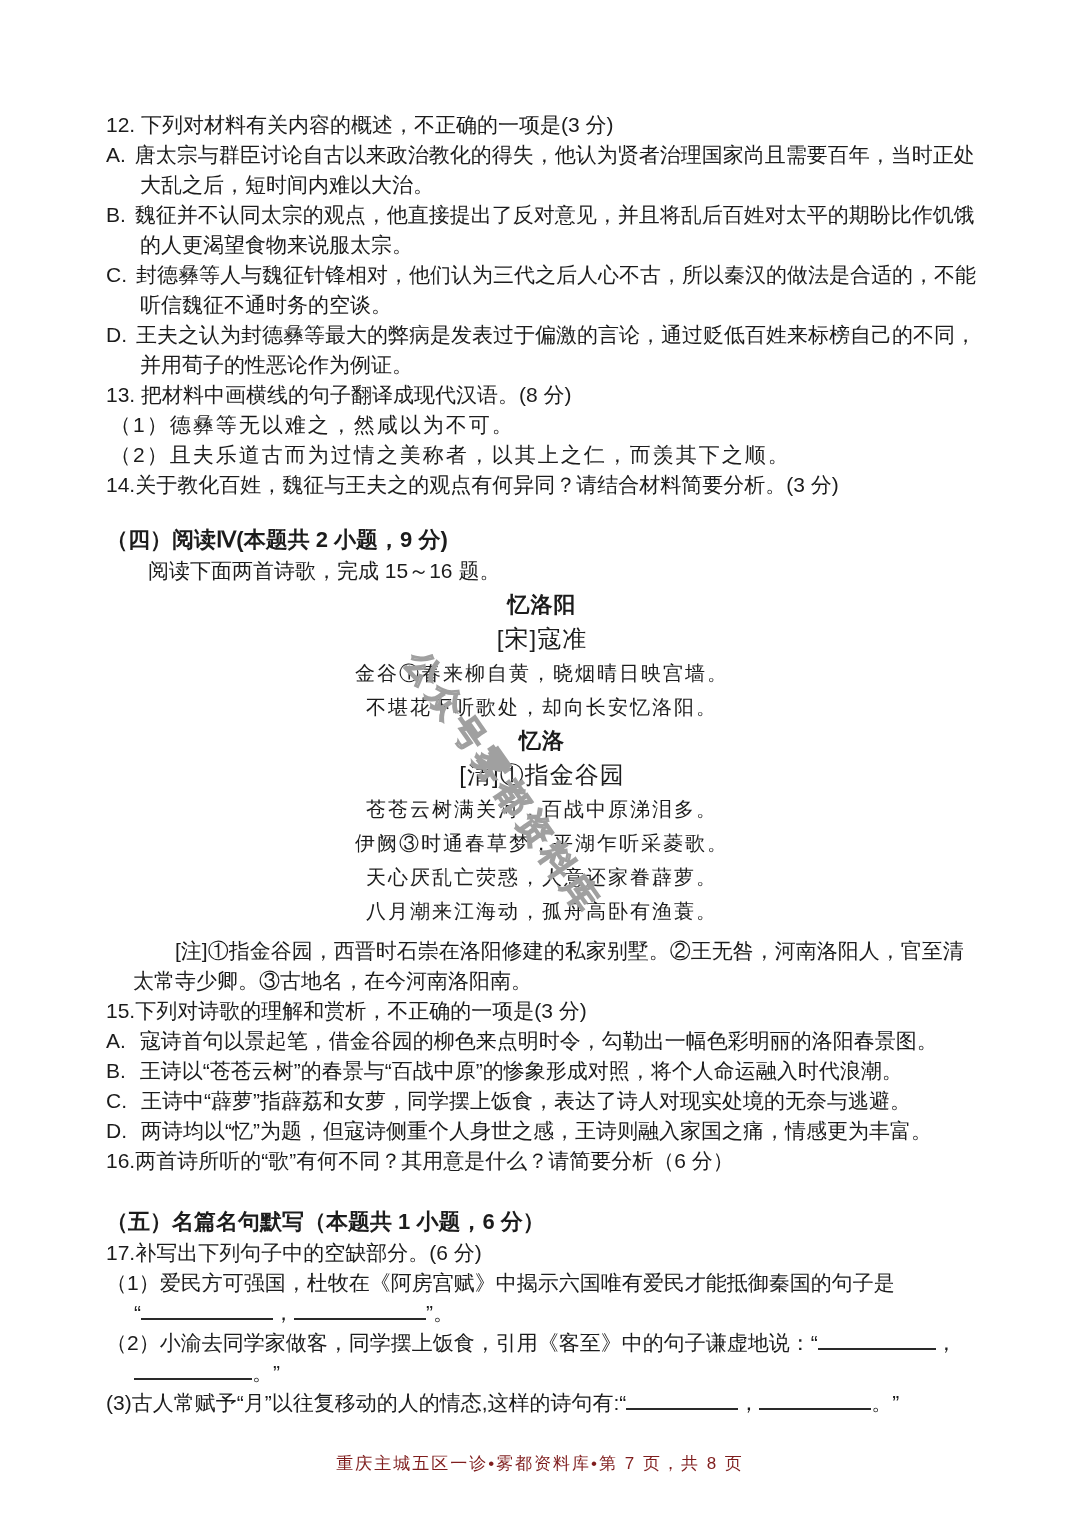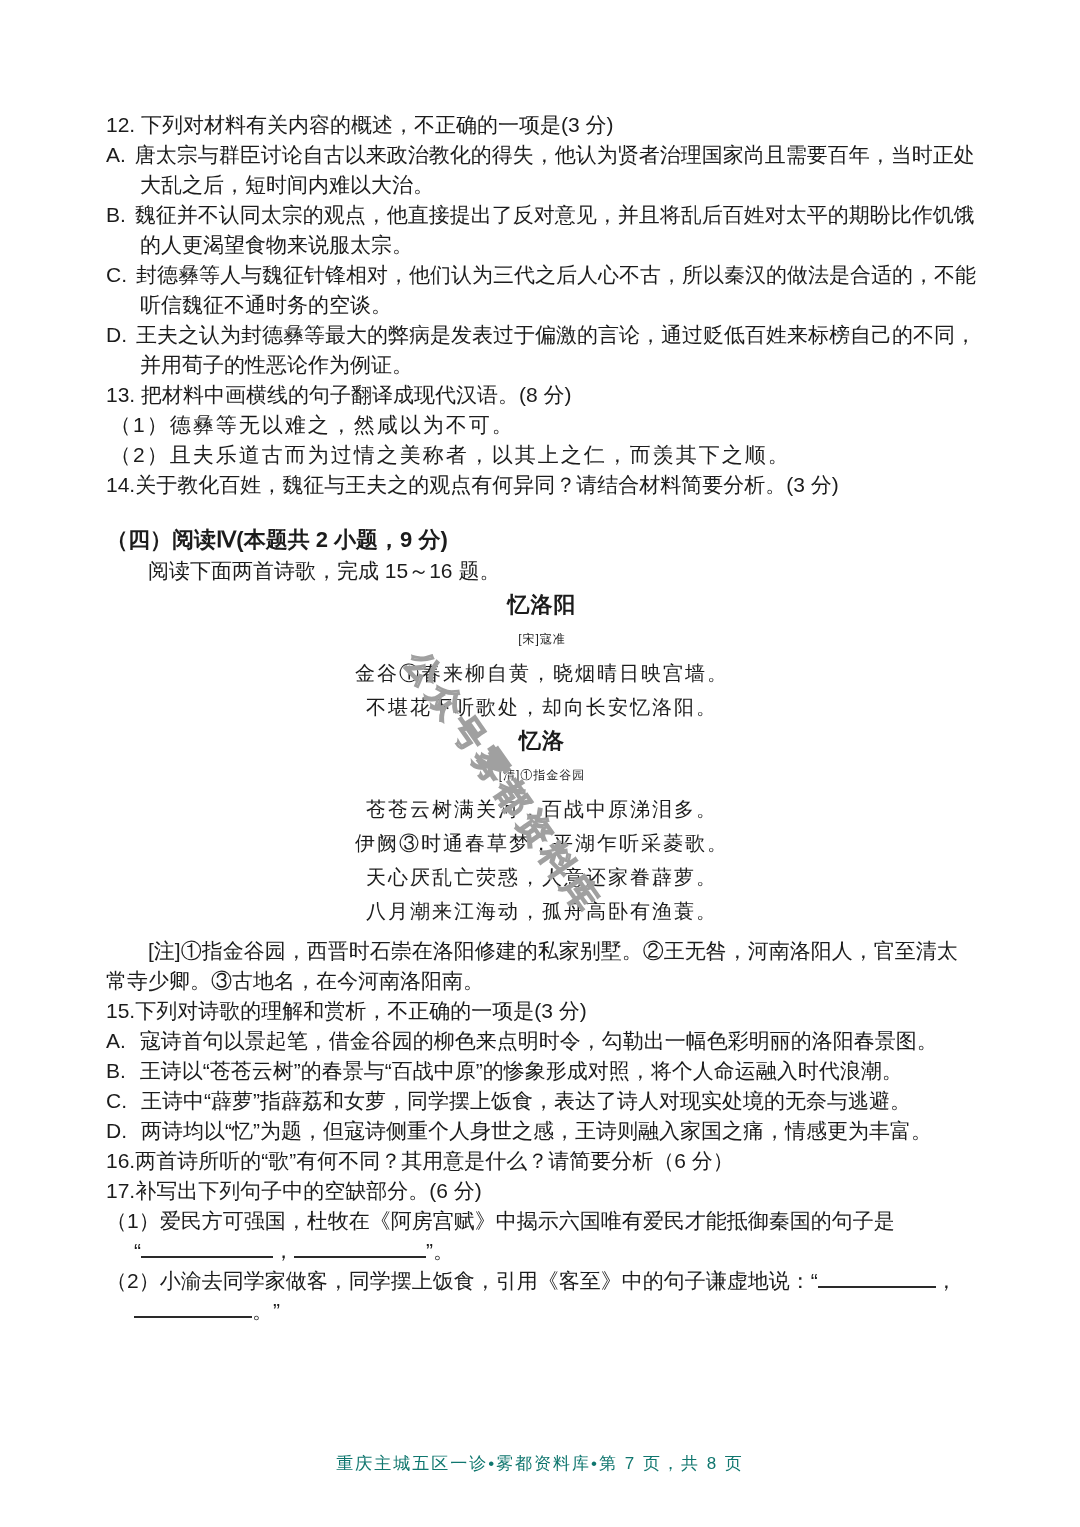--- a/index.html
+++ b/index.html
@@ -24,23 +24,23 @@
   .opt { padding-left: 34px; text-indent: -34px; }
   .opt-label { margin-right: 9px; }
   .opt15 .opt-label { margin-right: 14px; }
   .kai { letter-spacing: 2px; padding-left: 4px; }
   .sec-heading { font-weight: bold; font-size: 22px; line-height: 32px; }
   .indent2 { text-indent: 2em; }
   .mt26 { margin-top: 24px; }
   .mt30 { margin-top: 30px; }
   .poems { text-align: center; margin: 2px 0 8px 0; }
   .poem-title { font-weight: bold; font-size: 22px; line-height: 34px; letter-spacing: 1px; }
-  .poem-author { font-size: 12px; line-height: 34px; letter-spacing: 1px; }
+  .poem-author { font-size: 24px; line-height: 34px; letter-spacing: 1px; }
   .poem-line { font-size: 20px; line-height: 34px; letter-spacing: 2px; }
-  .note { text-indent: 2em; }
+  .note { text-indent: 2em; margin-left: 27px; }
   .blank {
     display: inline-block;
     width: 132px;
     border-bottom: 2px solid #2a2a2a;
     height: 19px;
     vertical-align: baseline;
   }
   .blank.b2 { width: 118px; }
   .blank.b3 { width: 112px; }
   .cont { padding-left: 28px; }
@@ -59,21 +59,21 @@
     font-weight: bold;
   }
   .footer {
     position: absolute;
     left: 0;
     width: 100%;
     bottom: 52px;
     text-align: center;
     font-size: 17px;
     letter-spacing: 2px;
-    color: #0f766e;
+    color: #7f1d1d;
   }
 </style>
 </head>
 <body>
 
 <div class="page">
 
   <div class="content">
 
     <div class="q-stem">12. 下列对材料有关内容的概述，不正确的一项是(3 分)</div>
@@ -123,39 +123,43 @@
     </div>
     <div class="opt opt15">
       <span class="opt-label">C.</span><span>王诗中“薜萝”指薜荔和女萝，同学摆上饭食，表达了诗人对现实处境的无奈与逃避。</span>
     </div>
     <div class="opt opt15">
       <span class="opt-label">D.</span><span>两诗均以“忆”为题，但寇诗侧重个人身世之感，王诗则融入家国之痛，情感更为丰富。</span>
     </div>
 
     <div class="q-stem">16.两首诗所听的“歌”有何不同？其用意是什么？请简要分析（6 分）</div>
 
+    <div class="sec-heading mt30">（五）名篇名句默写（本题共 1 小题，6 分）</div>
 
     <div class="q-stem">17.补写出下列句子中的空缺部分。(6 分)</div>
 
     <div>
       <div>（1）爱民方可强国，杜牧在《阿房宫赋》中揭示六国唯有爱民才能抵御秦国的句子是</div>
       <div class="cont">
         <span>“</span><span class="blank"></span><span>，</span><span class="blank"></span><span>”。</span>
       </div>
     </div>
 
     <div>
       <div>
         <span>（2）小渝去同学家做客，同学摆上饭食，引用《客至》中的句子谦虚地说：“</span><span class="blank b2"></span><span>，</span>
       </div>
       <div class="cont">
         <span class="blank b2"></span><span>。”</span>
       </div>
     </div>
 
+    <div>
+      <span>(3)古人常赋予“月”以往复移动的人的情态,这样的诗句有:“</span><span class="blank b3"></span><span>，</span><span class="blank b3"></span><span>。”</span>
+    </div>
 
   </div>
 
   <div class="watermark">公众号雾都资料库</div>
 
   <div class="footer">重庆主城五区一诊•雾都资料库•第 7 页，共 8 页</div>
 
 </div>
 
 </body></html>

